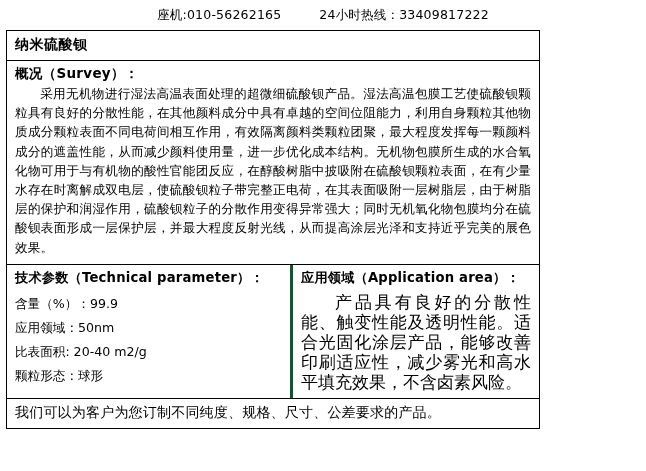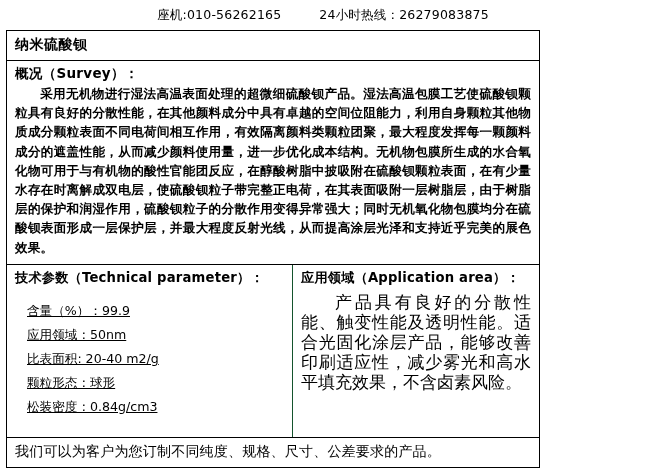--- a/index.html
+++ b/index.html
@@ -60,49 +60,47 @@
     margin-bottom: 1px;
     letter-spacing: 0.3px;
   }
   .survey-body {
     font-size: 12.6px;
     line-height: 19.2px;
     text-align: justify;
     text-justify: inter-ideograph;
     text-indent: 2em;
     letter-spacing: 0.1px;
-    font-weight: bold;
   }
   
   .cols {
     display: flex;
     border-bottom: 1px solid #000;
   }
   .col-left {
     width: 286px;
     box-sizing: border-box;
-    border-right: 1px solid #14532d;
+    border-right: 3px solid #14532d;
     padding: 4px 0 6px 8px;
   }
   .col-right {
     flex: 1;
     box-sizing: border-box;
     padding: 4px 8px 6px 8px;
   }
   .col-head {
     font-size: 13.2px;
     font-weight: bold;
     margin-bottom: 5px;
     letter-spacing: 0.2px;
   }
   .spec-list {
     list-style: none;
-    margin: 12px;
+    margin: 0;
     padding: 0;
-    text-decoration: underline;
   }
   .spec-list li {
     font-size: 12.6px;
     line-height: 20px;
     padding: 2px 0 2px 0;
     white-space: nowrap;
   }
   .app-body {
     font-size: 17px;
     line-height: 20px;
@@ -116,41 +114,40 @@
     letter-spacing: 0.2px;
   }
 </style>
 </head>
 <body>
 
 <div class="page">
 
   <div class="contact-bar">
     <span>座机:010-56262165</span>
-    <span>24小时热线：26279083875</span>
+    <span>24小时热线：33409817222</span>
   </div>
 
   <div class="doc">
 
     <div class="row-title">纳米硫酸钡</div>
 
     <div class="row-survey">
       <div class="survey-head">概况（Survey）：</div>
       <div class="survey-body">采用无机物进行湿法高温表面处理的超微细硫酸钡产品。湿法高温包膜工艺使硫酸钡颗粒具有良好的分散性能，在其他颜料成分中具有卓越的空间位阻能力，利用自身颗粒其他物质成分颗粒表面不同电荷间相互作用，有效隔离颜料类颗粒团聚，最大程度发挥每一颗颜料成分的遮盖性能，从而减少颜料使用量，进一步优化成本结构。无机物包膜所生成的水合氧化物可用于与有机物的酸性官能团反应，在醇酸树脂中披吸附在硫酸钡颗粒表面，在有少量水存在时离解成双电层，使硫酸钡粒子带完整正电荷，在其表面吸附一层树脂层，由于树脂层的保护和润湿作用，硫酸钡粒子的分散作用变得异常强大；同时无机氧化物包膜均分在硫酸钡表面形成一层保护层，并最大程度反射光线，从而提高涂层光泽和支持近乎完美的展色效果。</div>
     </div>
 
     <div class="cols">
       <div class="col-left">
         <div class="col-head">技术参数（Technical parameter）：</div>
         <ul class="spec-list">
           <li>含量（%）：99.9</li>
           <li>应用领域：50nm</li>
           <li>比表面积: 20-40 m2/g</li>
           <li>颗粒形态：球形</li>
-          <li>松装密度：0.84g/cm3</li>
         </ul>
       </div>
       <div class="col-right">
         <div class="col-head">应用领域（Application area）：</div>
         <div class="app-body">产品具有良好的分散性能、触变性能及透明性能。适合光固化涂层产品，能够改善印刷适应性，减少雾光和高水平填充效果，不含卤素风险。</div>
       </div>
     </div>
 
     <div class="row-footer">我们可以为客户为您订制不同纯度、规格、尺寸、公差要求的产品。</div>
 

